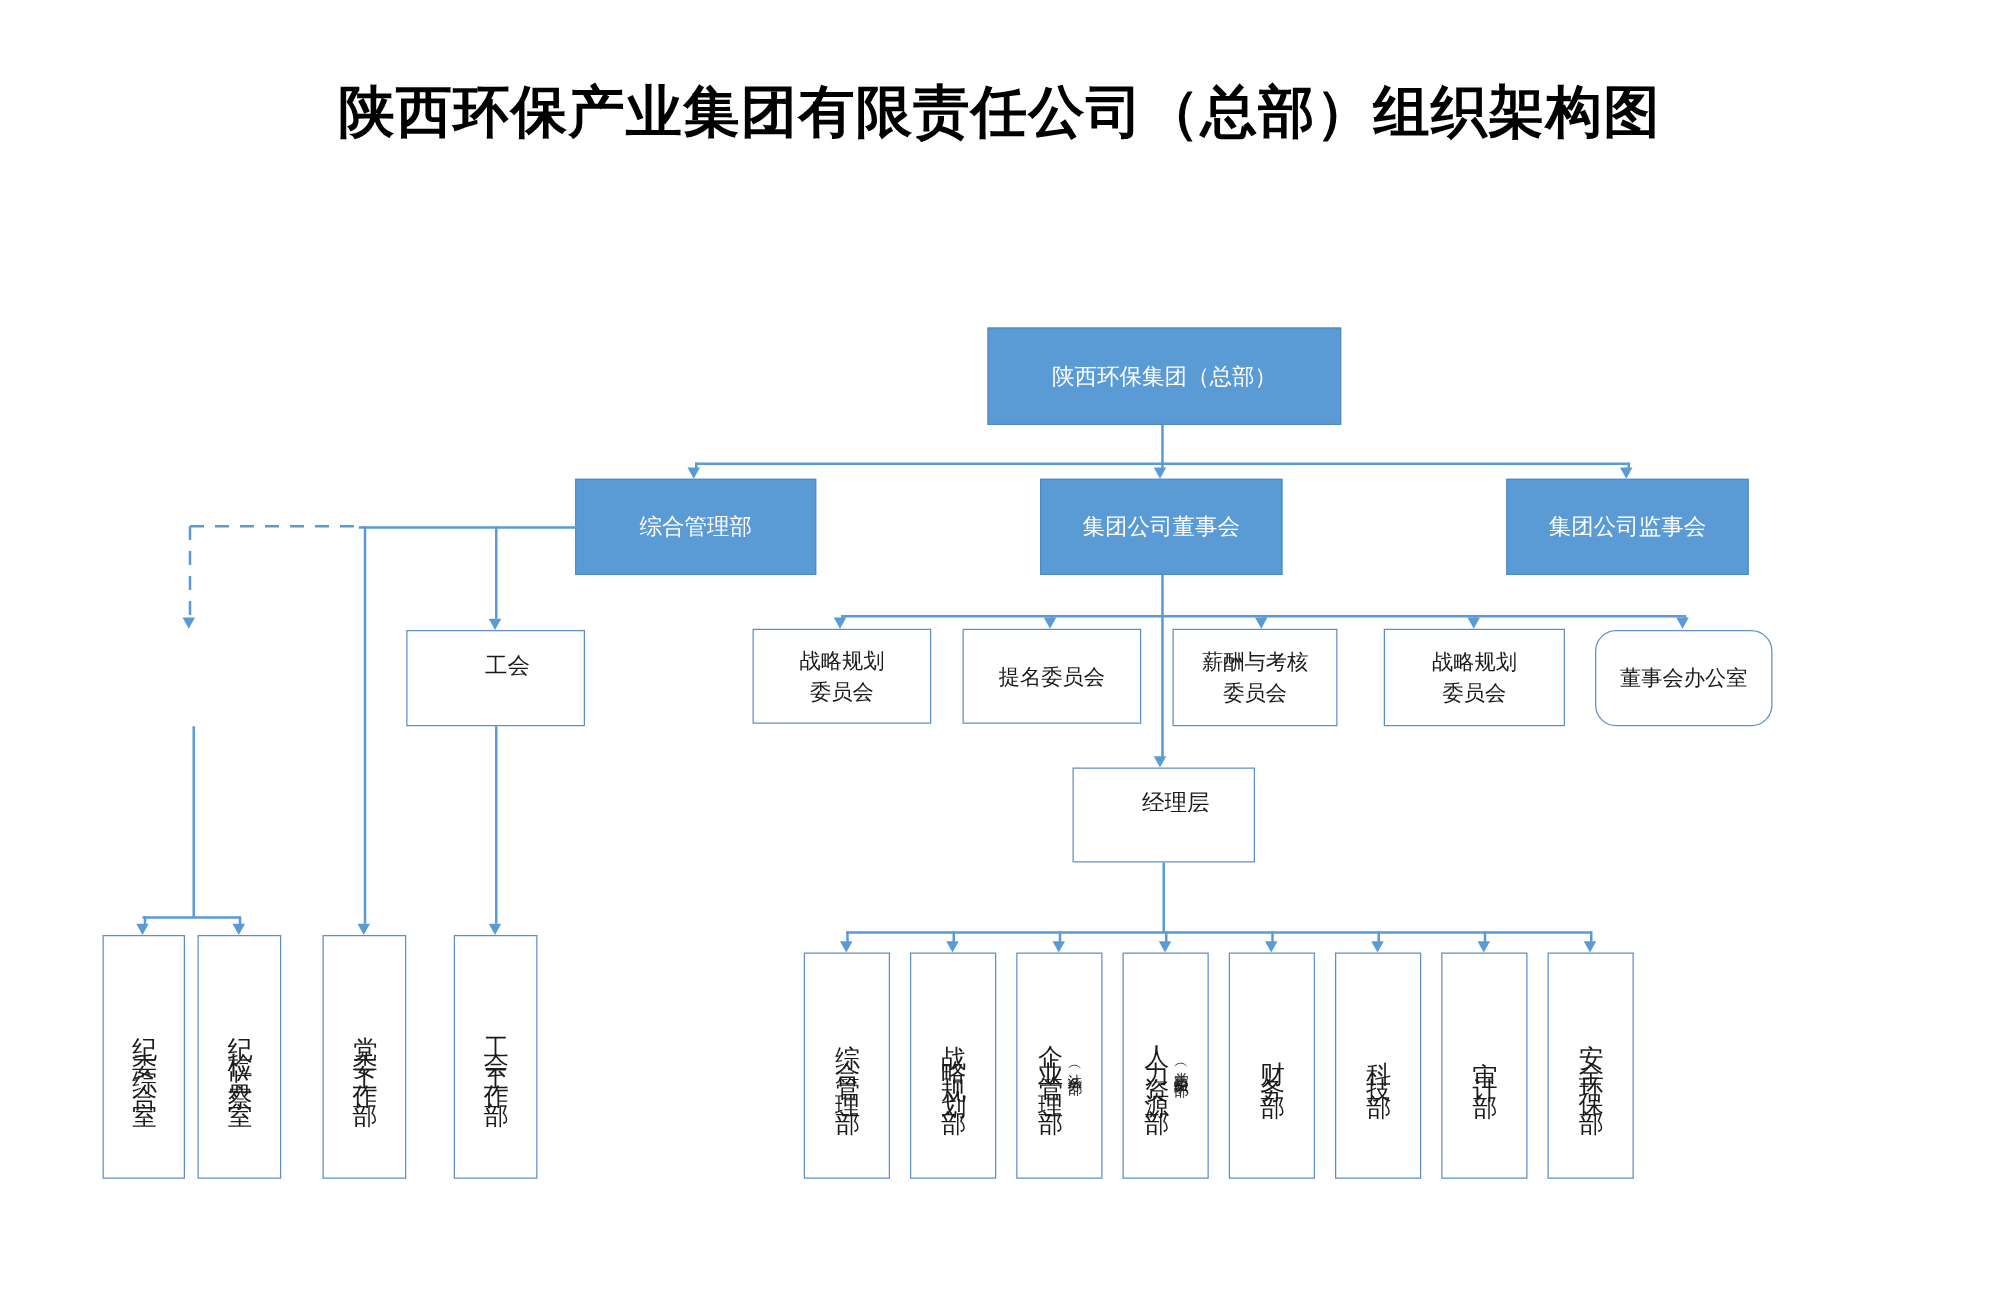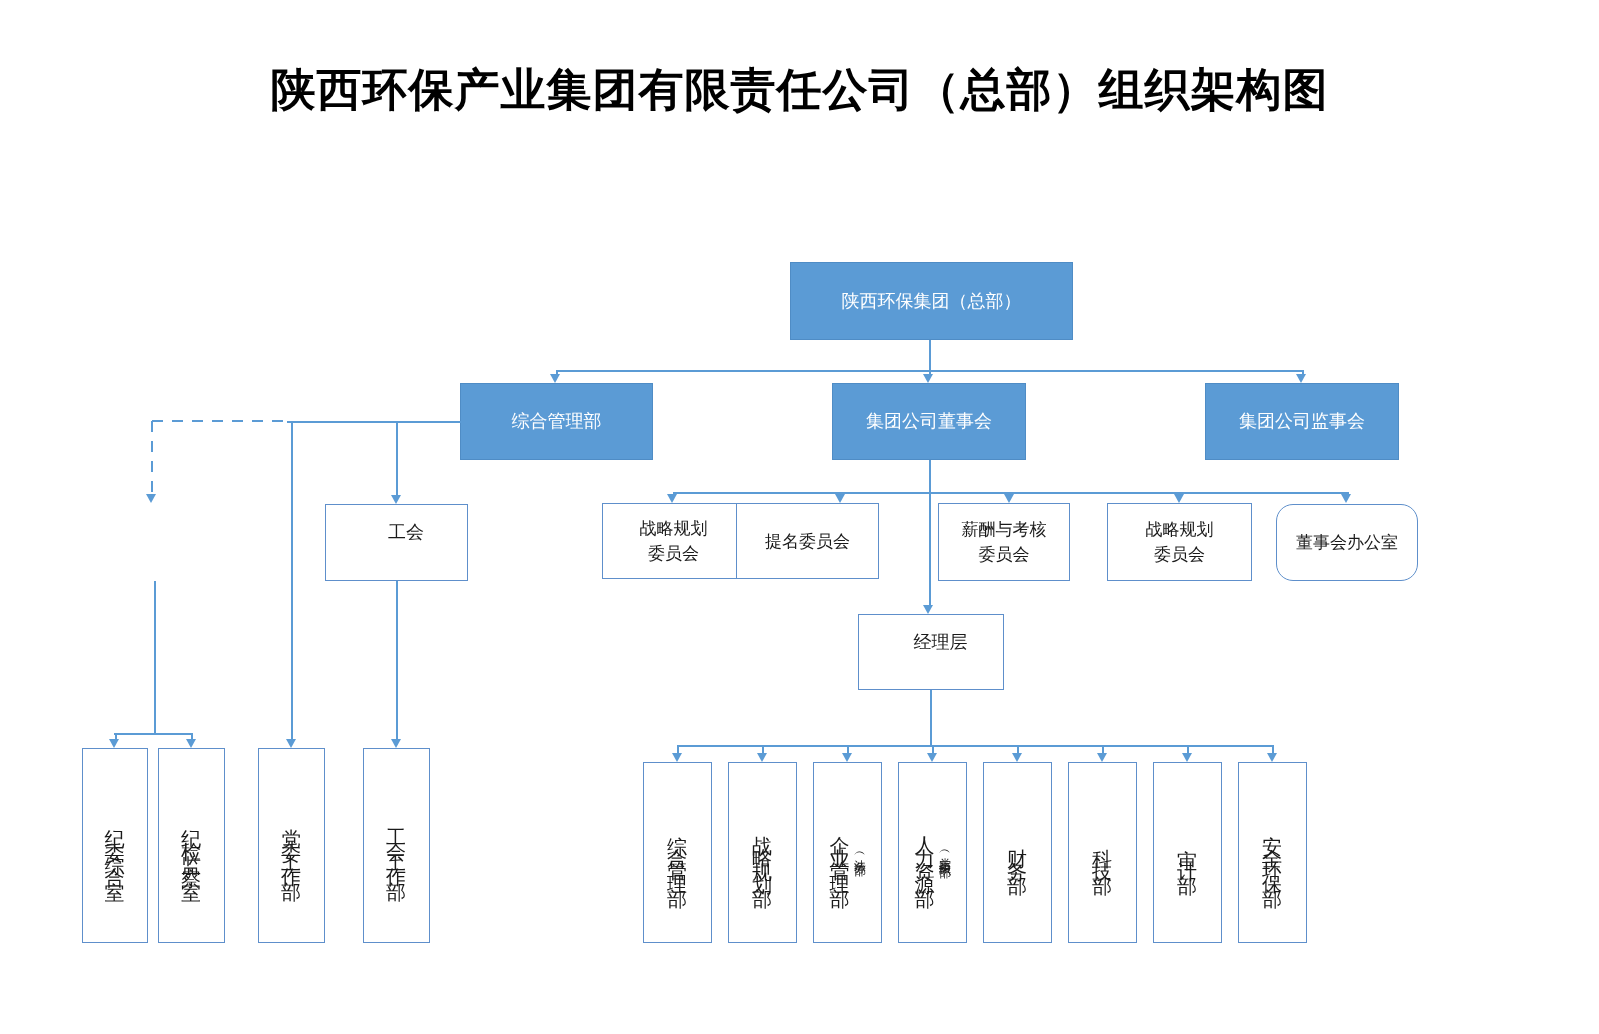--- a/index.html
+++ b/index.html
@@ -70,21 +70,21 @@
   </div>
 
   <div class="box topPad" style="left:325px;top:504px;width:143px;height:77px;font-size:18px;">
     <span>工会</span>
   </div>
 
   <div class="box" style="left:602px;top:503px;width:143px;height:76px;">
     <span>战略规划</span>
     <span>委员会</span>
   </div>
-  <div class="box" style="left:736px;top:503px;width:143px;height:76px;text-align:right;">
+  <div class="box" style="left:770px;top:503px;width:143px;height:76px;text-align:right;">
     <span>提名委员会</span>
   </div>
   <div class="box" style="left:938px;top:503px;width:132px;height:78px;">
     <span>薪酬与考核</span>
     <span>委员会</span>
   </div>
   <div class="box" style="left:1107px;top:503px;width:145px;height:78px;">
     <span>战略规划</span>
     <span>委员会</span>
   </div>

